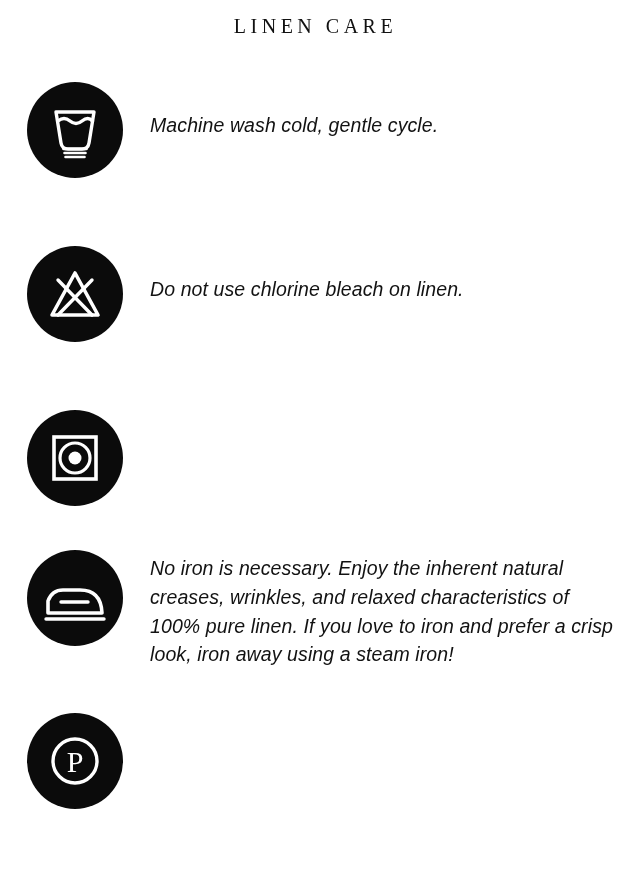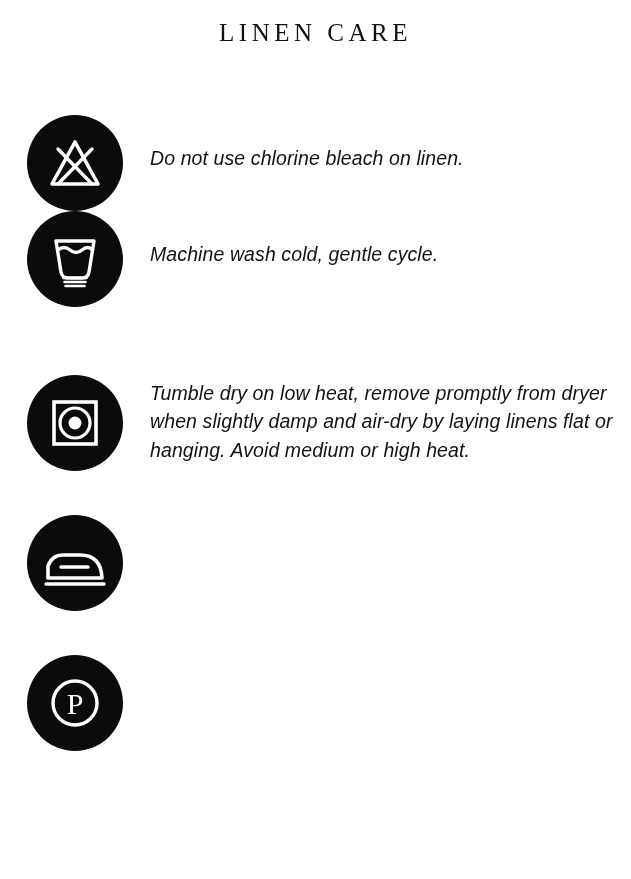--- a/index.html
+++ b/index.html
@@ -18,21 +18,21 @@
   .page {
     width: 631px;
     height: 879px;
     box-sizing: border-box;
     padding: 0;
     position: relative;
   }
   .title {
     text-align: center;
     font-family: "Liberation Serif", serif;
-    font-size: 25px;
+    font-size: 20px;
     letter-spacing: 4.5px;
     color: #111111;
     padding-top: 2px;
     font-weight: 400;
   }
   .care-list {
     margin-top: 44px;
   }
   .care-row {
     display: flex;
@@ -91,74 +91,74 @@
 </style>
 </head>
 <body>
 
 <div class="page">
 
   <h1 class="title">LINEN CARE</h1>
 
   <div class="care-list">
 
+    <div class="care-row row-0">
+      <div class="icon-cell">
+        <div class="icon-badge">
+          <svg width="62" height="62" viewBox="0 0 62 62" aria-hidden="true">
+            <path d="M12 13 L50 13 L45 44 Q44 50 38 50 L24 50 Q18 50 17 44 Z" fill="none" stroke="#ffffff" stroke-width="3.4" stroke-linejoin="round"></path>
+            <path d="M14 22 Q20 17 26 22 Q32 27 38 22 Q44 17 48.5 22" fill="none" stroke="#ffffff" stroke-width="3.4" stroke-linecap="round"></path>
+            <path d="M19.5 50 L42.5 50 M20.5 54 L41.5 54 M21.5 58 L40.5 58" stroke="#ffffff" stroke-width="2.6" stroke-linecap="round"></path>
+          </svg>
+        </div>
+      </div>
+      <div class="text-cell">
+        <p class="care-text">Machine wash cold, gentle cycle.</p>
+      </div>
+    </div>
+
     <div class="care-row row-1">
       <div class="icon-cell">
         <div class="icon-badge">
           <svg width="64" height="62" viewBox="0 0 64 62" aria-hidden="true">
             <path d="M32 10 L55 52 L9 52 Z" fill="none" stroke="#ffffff" stroke-width="3.6" stroke-linejoin="round"></path>
             <path d="M15 52 L49 17" stroke="#ffffff" stroke-width="3.4" stroke-linecap="round"></path>
             <path d="M49 52 L15 17" stroke="#ffffff" stroke-width="3.4" stroke-linecap="round"></path>
           </svg>
         </div>
       </div>
       <div class="text-cell">
         <p class="care-text">Do not use chlorine bleach on linen.</p>
       </div>
     </div>
 
-    <div class="care-row row-0">
-      <div class="icon-cell">
-        <div class="icon-badge">
-          <svg width="62" height="62" viewBox="0 0 62 62" aria-hidden="true">
-            <path d="M12 13 L50 13 L45 44 Q44 50 38 50 L24 50 Q18 50 17 44 Z" fill="none" stroke="#ffffff" stroke-width="3.4" stroke-linejoin="round"></path>
-            <path d="M14 22 Q20 17 26 22 Q32 27 38 22 Q44 17 48.5 22" fill="none" stroke="#ffffff" stroke-width="3.4" stroke-linecap="round"></path>
-            <path d="M19.5 50 L42.5 50 M20.5 54 L41.5 54 M21.5 58 L40.5 58" stroke="#ffffff" stroke-width="2.6" stroke-linecap="round"></path>
-          </svg>
-        </div>
-      </div>
-      <div class="text-cell">
-        <p class="care-text">Machine wash cold, gentle cycle.</p>
-      </div>
-    </div>
-
     <div class="care-row row-2">
       <div class="icon-cell">
         <div class="icon-badge">
           <svg width="62" height="62" viewBox="0 0 62 62" aria-hidden="true">
             <rect x="10" y="10" width="42" height="42" fill="none" stroke="#ffffff" stroke-width="3.6"></rect>
             <circle cx="31" cy="31" r="15" fill="none" stroke="#ffffff" stroke-width="3.2"></circle>
             <circle cx="31" cy="31" r="6.5" fill="#ffffff"></circle>
           </svg>
         </div>
-      </div>
-      <div class="text-cell">
-        <p class="care-text">Tumble dry on low heat, remove promptly from dryer when slightly damp and air-dry by laying linens flat or hanging. Avoid medium or high heat.</p>
       </div>
     </div>
 
     <div class="care-row row-3">
       <div class="icon-cell">
         <div class="icon-badge">
           <svg width="66" height="54" viewBox="0 0 66 54" aria-hidden="true">
             <path d="M6 42 L60 42 Q59 19 38 19 L21 19 Q10 19 6 30 Z" fill="none" stroke="#ffffff" stroke-width="3.6" stroke-linejoin="round"></path>
             <path d="M19 31 L46 31" stroke="#ffffff" stroke-width="3.4" stroke-linecap="round"></path>
             <path d="M4 48 L62 48" stroke="#ffffff" stroke-width="3.4" stroke-linecap="round"></path>
           </svg>
         </div>
+      </div>
+      <div class="text-cell">
+        <p class="care-text">No iron is necessary. Enjoy the inherent natural creases, wrinkles, and relaxed characteristics of 100% pure linen. If you love to iron and prefer a crisp look, iron away using a steam iron!</p>
       </div>
     </div>
 
     <div class="care-row row-4">
       <div class="icon-cell">
         <div class="icon-badge">
           <svg width="62" height="62" viewBox="0 0 62 62" aria-hidden="true">
             <circle cx="31" cy="31" r="22" fill="none" stroke="#ffffff" stroke-width="3.4"></circle>
             <text x="31" y="42" text-anchor="middle" font-family="Liberation Serif, serif" font-size="30" fill="#ffffff">P</text>
           </svg>

